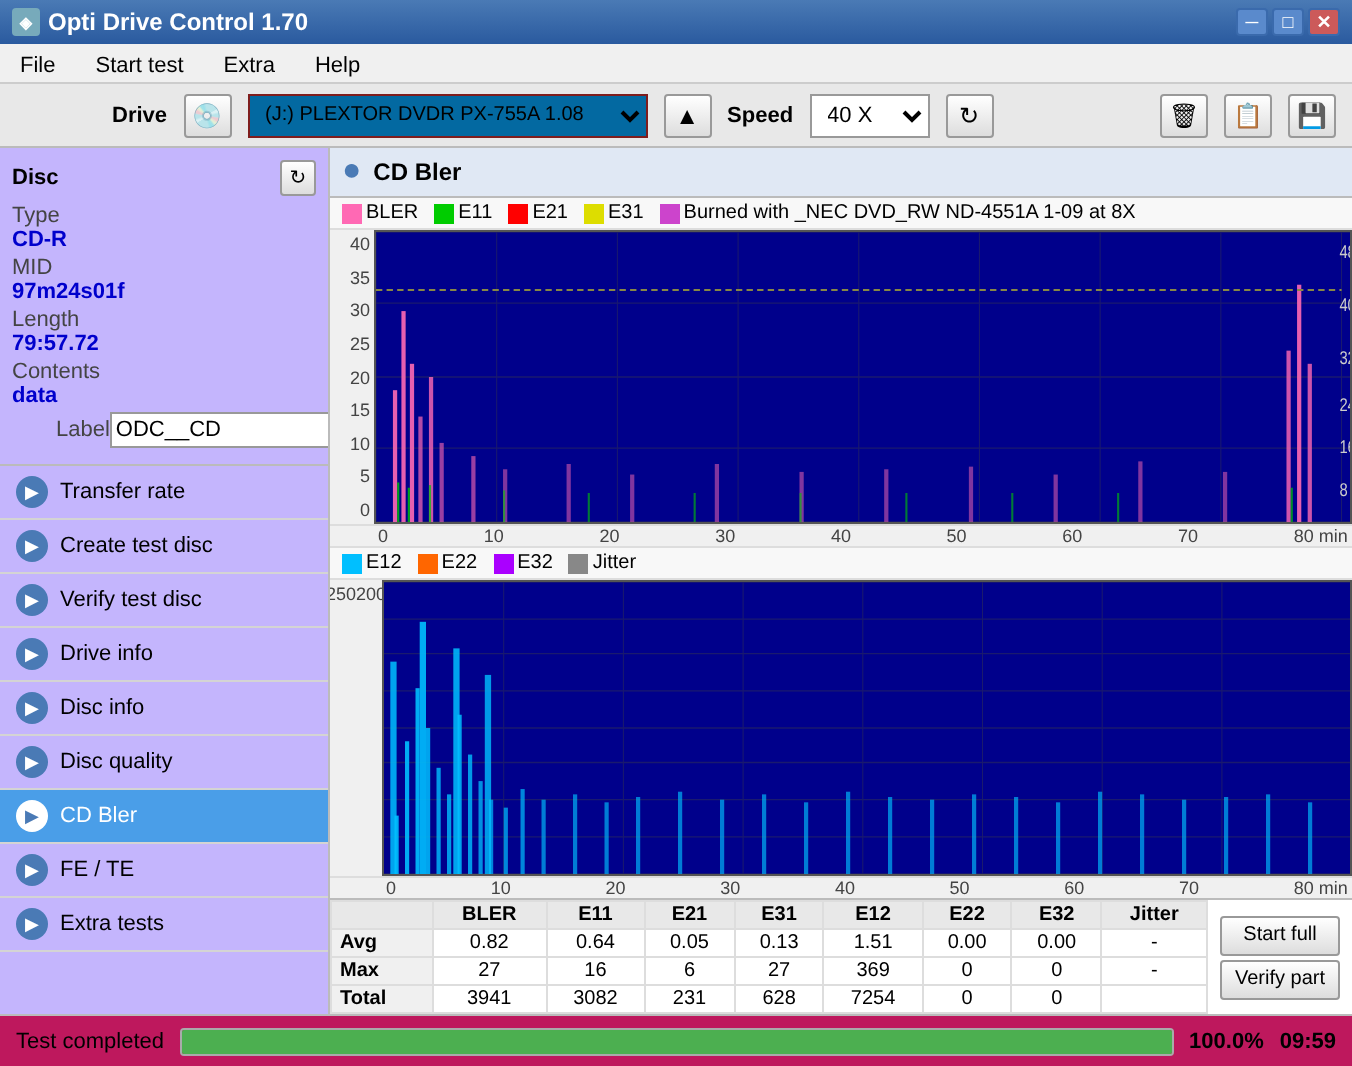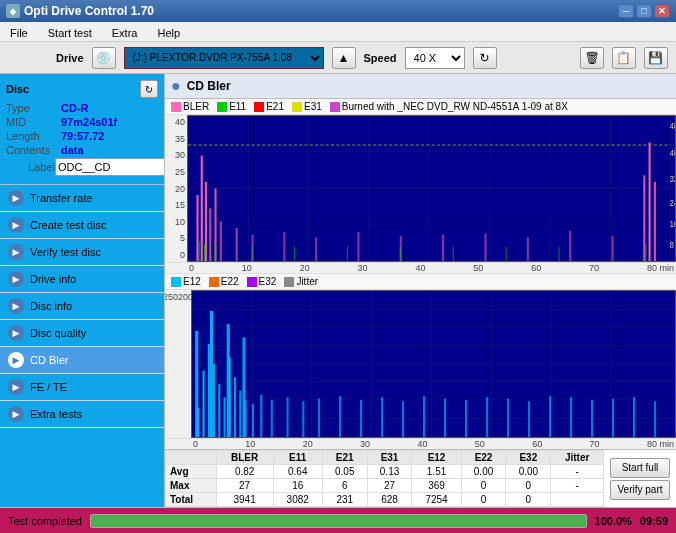--- a/index.html
+++ b/index.html
@@ -22,26 +22,26 @@
     
     
     .drive-bar { background: #e8e8e8; border-bottom: 1px solid #bbb; height: 32px; display: flex; align-items: center; padding: 0 8px; gap: 8px; }
     .drive-label { font-size: 11px; font-weight: bold; padding-left: 48px; }
     .drive-select { height: 22px; font-size: 10px; border: 1px solid #7f1d1d; background: #0369a1; padding: 0 4px; min-width: 200px; }
     .toolbar-btn { width: 24px; height: 22px; background: linear-gradient(to bottom, #fff, #ddd); border: 1px solid #999; cursor: pointer; display: flex; align-items: center; justify-content: center; font-size: 12px; border-radius: 2px; }
     .speed-label { font-size: 11px; font-weight: bold; }
     .speed-select { height: 22px; font-size: 11px; border: 1px solid #999; background: white; padding: 0 4px; min-width: 60px; }
     
     
-    .sidebar { width: 165px; background: #0ea5e9; border-right: 1px solid #bbb; display: flex; flex-direction: column; overflow: hidden; }
+    .sidebar { width: 165px; background: #c4b5fd; border-right: 1px solid #bbb; display: flex; flex-direction: column; overflow: hidden; }
     .disc-info { padding: 6px; border-bottom: 1px solid #bbb; }
     .disc-header { display: flex; align-items: center; justify-content: space-between; margin-bottom: 4px; }
     .disc-title { font-weight: bold; font-size: 11px; }
     .disc-refresh-btn { width: 18px; height: 18px; background: linear-gradient(to bottom, #fff, #ddd); border: 1px solid #999; cursor: pointer; display: flex; align-items: center; justify-content: center; font-size: 10px; border-radius: 2px; }
-    .disc-row { display: flex; margin-bottom: 2px; font-size: 11px; }
+    .disc-row { display: flex; margin-bottom: 2px; font-size: 11px; flex-direction: column; }
     .disc-row-label { width: 55px; color: #444; }
     .disc-row-value { color: #0000cc; font-weight: bold; flex: 1; }
     .disc-label-row { display: flex; align-items: center; margin-bottom: 2px; font-size: 11px; }
     .disc-label-text { width: 55px; color: #444; padding-left: 22px; }
     .disc-label-input { flex: 1; height: 18px; border: 1px solid #999; font-size: 11px; padding: 0 2px; background: white; }
     
     
     .sidebar-menu { flex: 1; overflow-y: auto; }
     .sidebar-item { display: flex; align-items: center; gap: 6px; padding: 5px 8px; cursor: pointer; border-bottom: 1px solid #d4d4d4; font-size: 11px; }
     .sidebar-item.active { background: #4a9ee8; color: white; }

